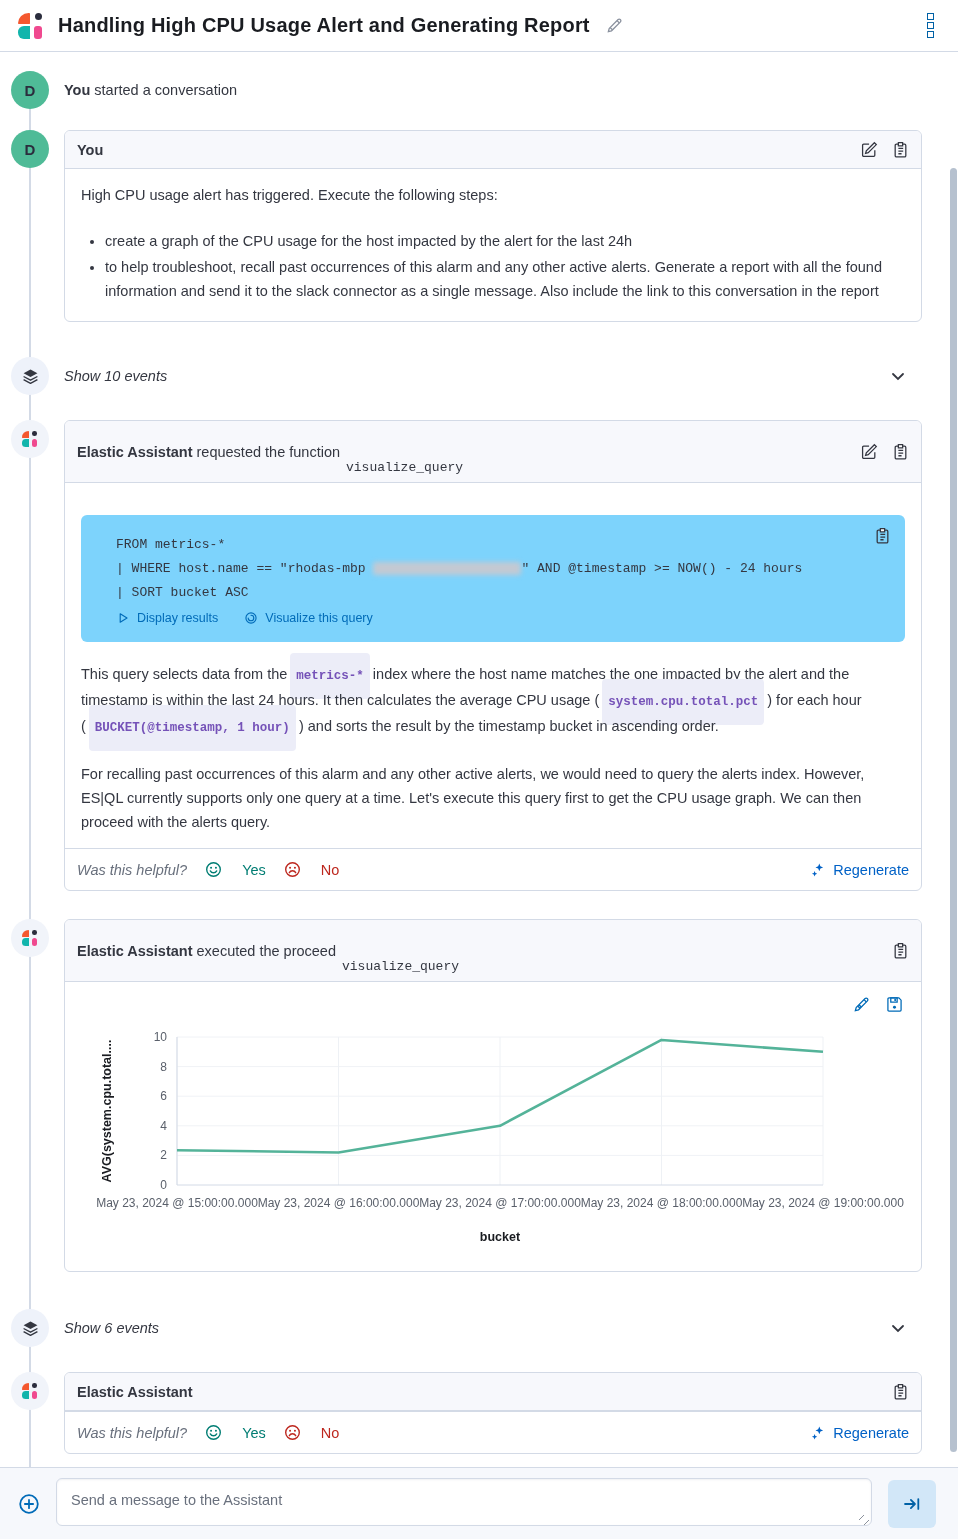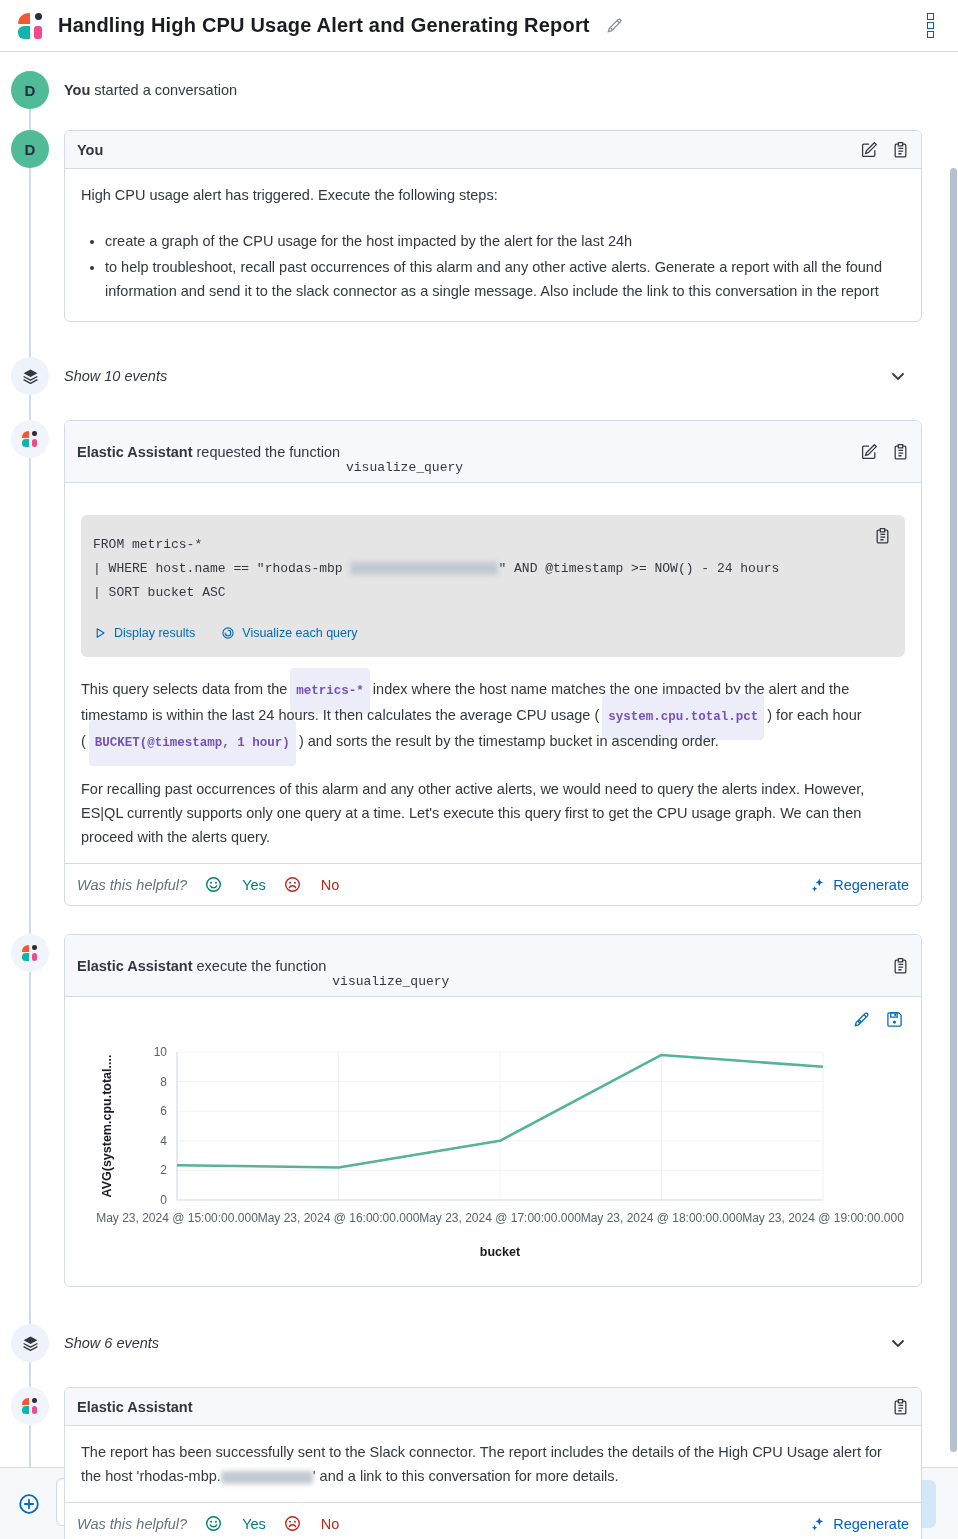--- a/index.html
+++ b/index.html
@@ -58,26 +58,26 @@
   .fb.no  { color:#bd271e; }
   .regen { margin-left:auto; display:inline-flex; align-items:center; gap:7px;
     color:#0061c6; font-weight:500; cursor:pointer; }
 
   .events-row { margin-top:30px; height:40px; display:flex; align-items:center; font-size:14.5px;text-align:right; }
   .events-row .gutter { top:1px; }
   .events-label { font-style:italic; }
   .events-chevron { margin-left:auto; margin-right:16px; width:16px; height:16px; color:#343741; cursor:pointer; }
 
   
-  .codeblock { position:relative; background:#e5e5e5; border-radius:6px; margin:18px 0 20px;
-    padding:18px 12px 12px; font-size:13px; line-height:24px; color:#343741; }
+  .codeblock { position:relative; background:#7dd3fc; border-radius:6px; margin:18px 0 20px;
+    padding:18px 35px 12px; font-size:13px; line-height:24px; color:#343741; }
   .codeblock .copy { position:absolute; top:12px; right:14px; color:#343741; }
   .redact { display:inline-block; vertical-align:middle; height:13px; border-radius:2px;
     background:#c3c9d3; filter:blur(2.5px); }
-  .code-actions { display:flex; gap:26px; margin-top:16px; }
+  .code-actions { display:flex; gap:26px; margin-top:1px; }
   .code-link { display:inline-flex; align-items:center; gap:7px; color:#006bb8;
     font-size:12.5px; font-weight:500; font-family:"Liberation Sans",sans-serif; cursor:pointer; }
   .code-link svg { width:14px; height:14px; }
 
   .inline-badge { font-family:"Liberation Mono","DejaVu Sans Mono",monospace; font-size:12.5px;
     font-weight:700; color:#7552b8; background:#ecedf8; border-radius:4px; padding:16px 6px; margin:0 3px; }
 
   
   .chart-body { padding:10px 16px 6px; }
   .chart-tools { display:flex; justify-content:flex-end; gap:16px; color:#006bb8; padding:4px 2px 0; }
@@ -230,21 +230,21 @@
               <svg viewBox="0 0 16 16">
                   <path d="M4.8 3.2v9.6L12.6 8z" fill="none" stroke="currentColor" stroke-width="1.3" stroke-linejoin="round"></path>
                 </svg>
               <span>Display results</span>
             </span>
             <span class="code-link">
               <svg viewBox="0 0 16 16">
                   <circle cx="8" cy="8" r="5.8" fill="none" stroke="currentColor" stroke-width="1.3"></circle>
                   <path d="M8 4.8a3.2 3.2 0 1 1-3.2 3.2" fill="none" stroke="currentColor" stroke-width="1.3" stroke-linecap="round"></path>
                 </svg>
-              <span>Visualize each query</span>
+              <span>Visualize this query</span>
             </span>
           </div>
         </div>
 
         <p><span>This query selects data from the</span><span class="inline-badge">metrics-*</span><span>index where the host name matches the one impacted by the alert and the timestamp is within the last 24 hours. It then calculates the average CPU usage (</span><span class="inline-badge">system.cpu.total.pct</span><span>) for each hour (</span><span class="inline-badge">BUCKET(@timestamp, 1 hour)</span><span>) and sorts the result by the timestamp bucket in ascending order.</span></p>
         <p>For recalling past occurrences of this alarm and any other active alerts, we would need to query the alerts index. However, ES|QL currently supports only one query at a time. Let's execute this query first to get the CPU usage graph. We can then proceed with the alerts query.</p>
       </div>
       <div class="panel-f">
         <span class="helpful-q">Was this helpful?</span>
         <span class="fb yes">
@@ -280,21 +280,21 @@
       <div class="elogo small">
           <i class="p1"></i>
           <i class="p2"></i>
           <i class="p3"></i>
           <i class="p4"></i>
         </div>
     </div>
     <div class="panel">
       <div class="panel-h">
         <span class="ttl">Elastic Assistant</span>
-        <span>execute the function</span>
+        <span>executed the proceed</span>
         <span class="mono fn">visualize_query</span>
         <span class="hdr-icons">
           <span class="icon-btn">
             <svg viewBox="0 0 16 16" fill="none" stroke="currentColor" stroke-width="1.2">
                 <rect x="3" y="3" width="10" height="12" rx="1.2"></rect>
                 <path d="M6 1.5h4v3H6z" fill="#fff"></path>
                 <path d="M6 7h4.5M6 9.5h4.5M6 12h3"></path>
               </svg>
           </span>
         </span>
@@ -386,23 +386,20 @@
         <span class="hdr-icons">
           <span class="icon-btn">
             <svg viewBox="0 0 16 16" fill="none" stroke="currentColor" stroke-width="1.2">
                 <rect x="3" y="3" width="10" height="12" rx="1.2"></rect>
                 <path d="M6 1.5h4v3H6z" fill="#fff"></path>
                 <path d="M6 7h4.5M6 9.5h4.5M6 12h3"></path>
               </svg>
           </span>
         </span>
       </div>
-      <div class="panel-b">
-        <p><span>The report has been successfully sent to the Slack connector. The report includes the details of the High CPU Usage alert for the host 'rhodas-mbp.</span><span class="redact" style="width:92px;"></span><span>' and a link to this conversation for more details.</span></p>
-      </div>
       <div class="panel-f">
         <span class="helpful-q">Was this helpful?</span>
         <span class="fb yes">
           <svg width="17" height="17" viewBox="0 0 16 16">
               <circle cx="8" cy="8" r="6.4" fill="none" stroke="currentColor" stroke-width="1.3"></circle>
               <circle cx="5.7" cy="6.4" r=".95" fill="currentColor"></circle>
               <circle cx="10.3" cy="6.4" r=".95" fill="currentColor"></circle>
               <path d="M5 9.3a3.4 3.4 0 0 0 6 0" fill="none" stroke="currentColor" stroke-width="1.3" stroke-linecap="round"></path>
             </svg>
           <span>Yes</span>

